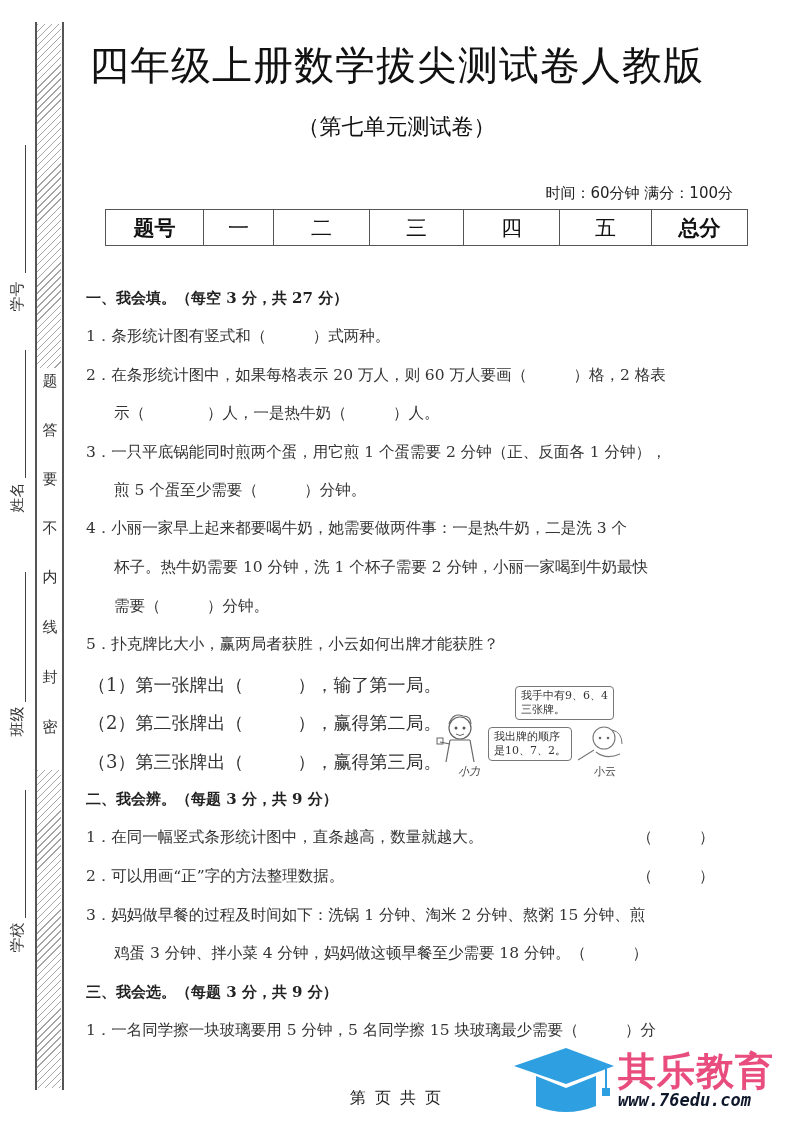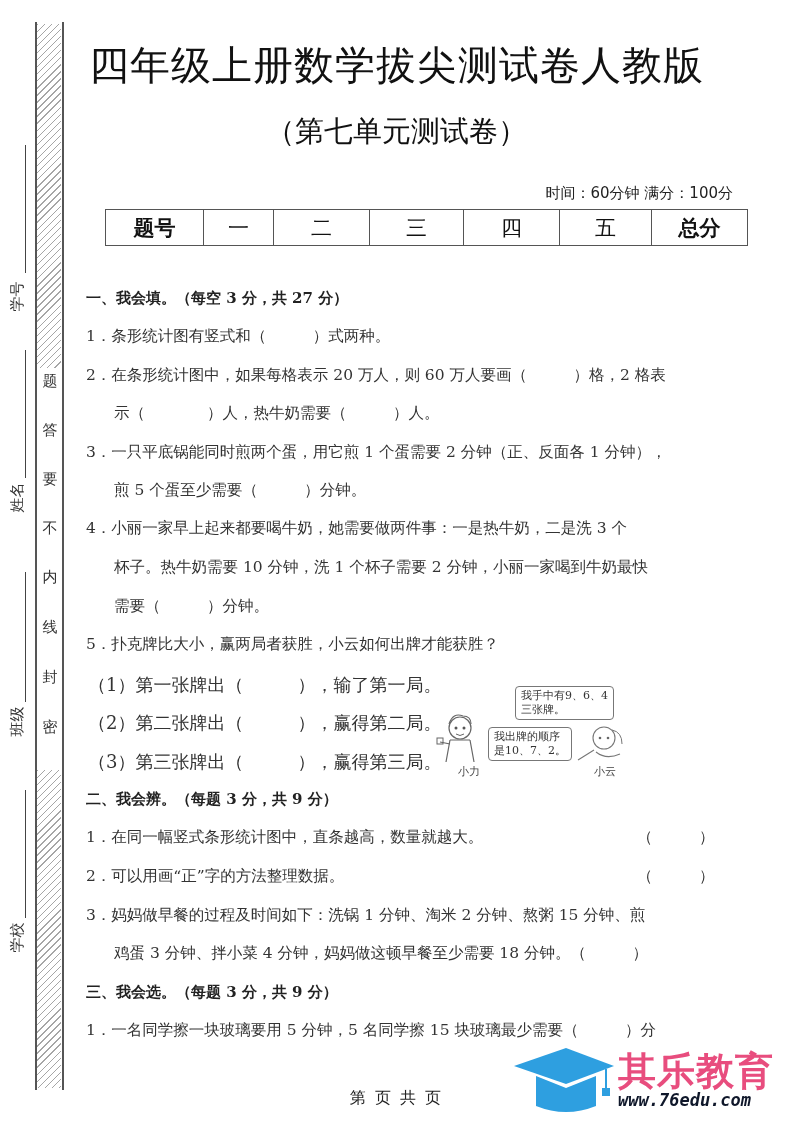--- a/index.html
+++ b/index.html
@@ -12,21 +12,21 @@
            background-image: repeating-linear-gradient(135deg, #888 0 1px, transparent 1px 5px); opacity:.75; }
   .seal-char { position:absolute; left:40px; width:20px; text-align:center; font-size:15px;
                font-family:"DejaVu Sans","Liberation Sans",sans-serif; color:#333; }
   .info-label { position:absolute; left:2px; width:30px; font-size:15px; transform:rotate(-90deg);
                 transform-origin:center; text-align:center; white-space:nowrap; color:#333;
                 font-family:"DejaVu Sans","Liberation Sans",sans-serif; }
   .info-line { position:absolute; left:25px; width:1.2px; background:#444; }
 
   .title { position:absolute; left:0; width:793px; top:38px; text-align:center; font-size:40px;
            font-family:"DejaVu Sans","Liberation Sans",sans-serif; color:#111; letter-spacing:1px; }
-  .subtitle { position:absolute; left:0; width:793px; top:112px; text-align:center; font-size:29px;
+  .subtitle { position:absolute; left:0; width:793px; top:112px; text-align:center; font-size:22px;
               font-family:"DejaVu Sans","Liberation Sans",sans-serif; color:#111; }
   .meta { position:absolute; right:60px; top:184px; font-size:15px;
           font-family:"DejaVu Sans","Liberation Sans",sans-serif; color:#222; }
   table.score { position:absolute; left:105px; top:209px; border-collapse:collapse; }
   table.score td { border:1.3px solid #555; text-align:center; font-size:21px; height:35px; padding:0;
                    font-family:"DejaVu Sans","Liberation Sans",sans-serif; color:#111; }
   table.score td.hd { font-weight:bold; }
   .sec { position:absolute; left:86px; font-size:15px; font-weight:bold; color:#222; }
   .q { position:absolute; left:86px; font-size:15.5px; color:#333; white-space:nowrap; }
   .q.indent { left:114px; }
@@ -88,21 +88,21 @@
     <td style="width:95px;">四</td>
     <td style="width:91px;">五</td>
     <td class="hd" style="width:95px;">总分</td>
   </tr>
 </tbody>
   </table>
 
 <div class="sec" style="top:289px;">一、我会填。（每空 3 分，共 27 分）</div>
 <div class="q" style="top:326px;">1．条形统计图有竖式和（　　　）式两种。</div>
 <div class="q" style="top:365px;">2．在条形统计图中，如果每格表示 20 万人，则 60 万人要画（　　　）格，2 格表</div>
-<div class="q indent" style="top:403px;">示（　　　　）人，热牛奶需要（　　　）人。</div>
+<div class="q indent" style="top:403px;">示（　　　　）人，一是热牛奶（　　　）人。</div>
 <div class="q" style="top:442px;">3．一只平底锅能同时煎两个蛋，用它煎 1 个蛋需要 2 分钟（正、反面各 1 分钟），</div>
 <div class="q indent" style="top:480px;">煎 5 个蛋至少需要（　　　）分钟。</div>
 <div class="q" style="top:518px;">4．小丽一家早上起来都要喝牛奶，她需要做两件事：一是热牛奶，二是洗 3 个</div>
 <div class="q indent" style="top:557px;">杯子。热牛奶需要 10 分钟，洗 1 个杯子需要 2 分钟，小丽一家喝到牛奶最快</div>
 <div class="q indent" style="top:596px;">需要（　　　）分钟。</div>
 <div class="q" style="top:634px;">5．扑克牌比大小，赢两局者获胜，小云如何出牌才能获胜？</div>
 <div class="sub" style="top:673px;">（1）第一张牌出（　　　），输了第一局。</div>
 <div class="sub" style="top:711px;">（2）第二张牌出（　　　），赢得第二局。</div>
 <div class="sub" style="top:750px;">（3）第三张牌出（　　　），赢得第三局。</div>
 
@@ -125,21 +125,21 @@
     <div>我手中有9、6、4</div>
     <div>三张牌。</div>
   </div>
   <svg class="abs" style="left:572px; top:722px;" width="56" height="42">
     <circle cx="32" cy="16" r="11" fill="none" stroke="#777" stroke-width="1.1"></circle>
     <path d="M40 8 q10 2 10 14" fill="none" stroke="#777"></path>
     <circle cx="28" cy="16" r="1.3" fill="#666"></circle>
       <circle cx="36" cy="16" r="1.3" fill="#666"></circle>
     <path d="M22 28 l-16 10 M24 30 q10 8 24 2" fill="none" stroke="#777" stroke-width="1.1"></path>
   </svg>
-  <div class="figure-name" style="left:458px; top:764px;">小力</div>
+  <div class="figure-name" style="left:458px; top:764px;font-style:italic;">小力</div>
   <div class="figure-name" style="left:594px; top:764px;">小云</div>
 </div>
 
 <div class="sec" style="top:790px;">二、我会辨。（每题 3 分，共 9 分）</div>
 <div class="q" style="top:827px;">1．在同一幅竖式条形统计图中，直条越高，数量就越大。</div>
 <div class="judge" style="top:827px;">（　　　）</div>
 <div class="q" style="top:866px;">2．可以用画“正”字的方法整理数据。</div>
 <div class="judge" style="top:866px;">（　　　）</div>
 <div class="q" style="top:905px;">3．妈妈做早餐的过程及时间如下：洗锅 1 分钟、淘米 2 分钟、熬粥 15 分钟、煎</div>
 <div class="q indent" style="top:943px;">鸡蛋 3 分钟、拌小菜 4 分钟，妈妈做这顿早餐至少需要 18 分钟。（　　　）</div>

